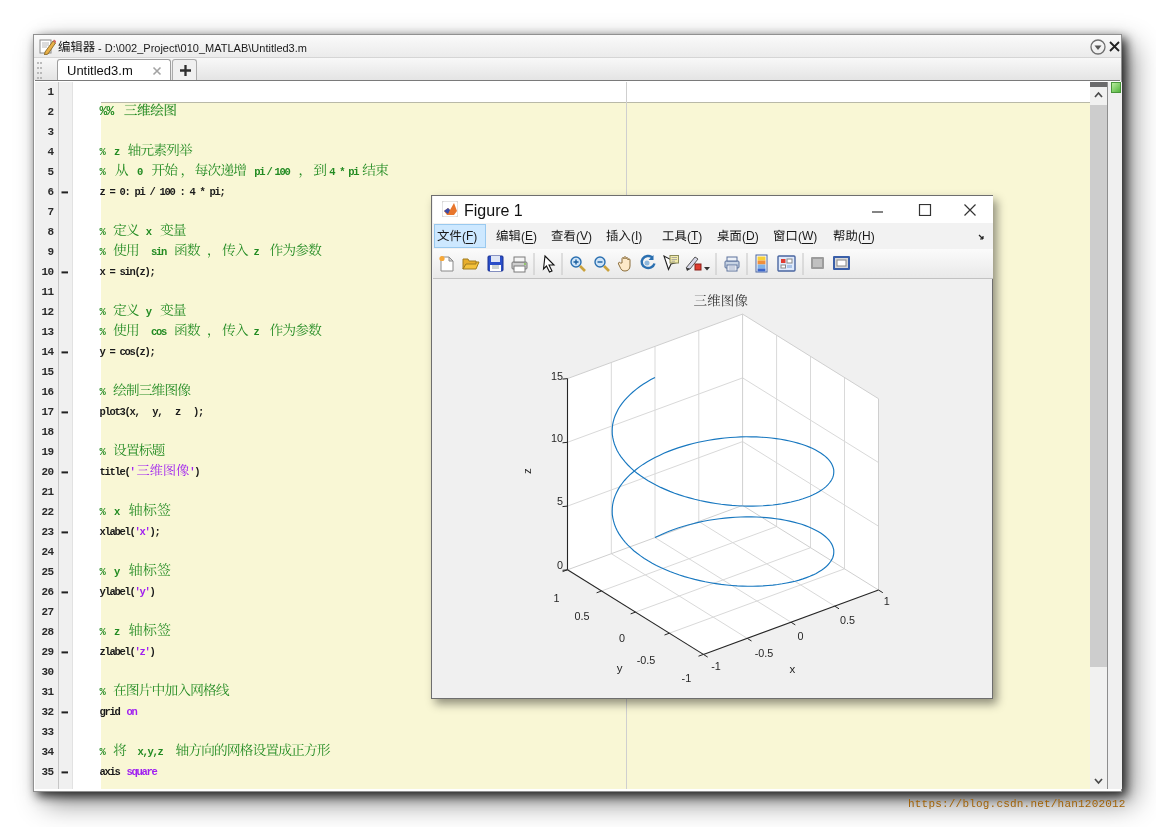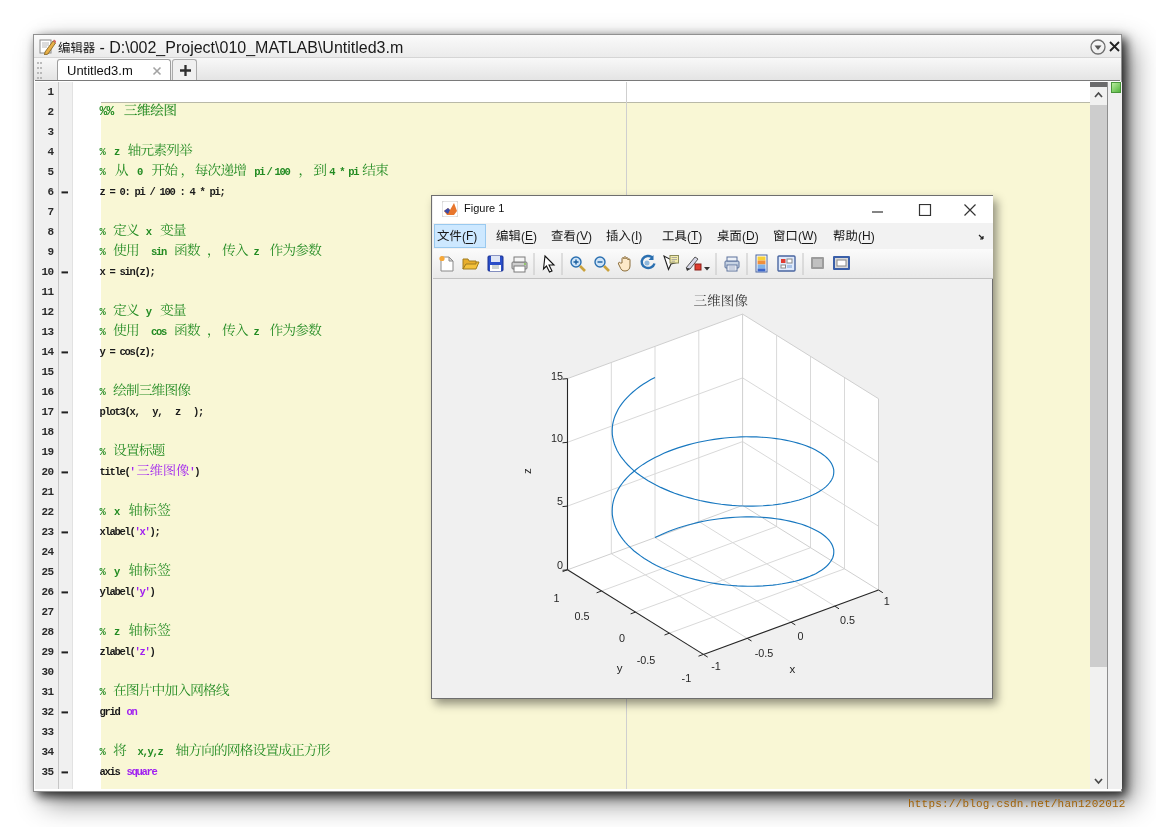--- a/index.html
+++ b/index.html
@@ -1,21 +1,21 @@
 <!DOCTYPE html>
 <html><head><meta charset="utf-8"><style>html,body{margin:0;padding:0;width:1156px;height:827px;background:#fff;overflow:hidden}*{box-sizing:content-box}</style></head><body>
 <div id="mainwin" style="position:absolute;left:33px;top:34px;width:1089px;height:758px;background:#fff;border:1px solid #909090;box-sizing:border-box;box-shadow:4px 4px 10px rgba(0,0,0,0.80),11px 11px 26px rgba(0,0,0,0.45)">
     <div style="position:absolute;left:0;top:0;width:1087px;height:23px;background:linear-gradient(#fafafa,#ebebeb);border-bottom:1px solid #d5d5d5;box-sizing:border-box">
       <svg style="position:absolute;left:5px;top:3px" width="17" height="17" viewBox="0 0 17 17">
         <rect x="1" y="2" width="11" height="13" fill="#fff" stroke="#8a8a8a"></rect>
         <path d="M3 5h7M3 7h7M3 9h5" stroke="#b8b8b8"></path>
         <path d="M6 14L14 3l2.5 2L9 16l-3.5 1z" fill="#e8b048" stroke="#7a5a18" stroke-width="0.8"></path>
         <path d="M14 3l2.5 2 1-1.5-2.5-2z" fill="#d86868"></path>
       </svg>
-      <div style="position:absolute;left:24px;top:4px;font-family:'Liberation Sans';font-size:16px;color:#1a1a1a;white-space:nowrap"><svg width="37" height="16" style="display:inline-block;vertical-align:-3.3px" viewBox="0 0 37 16">
+      <div style="position:absolute;left:24px;top:4px;font-family:'Liberation Sans';font-size:11px;color:#1a1a1a;white-space:nowrap"><svg width="37" height="16" style="display:inline-block;vertical-align:-3.3px" viewBox="0 0 37 16">
           <use href="#g0" fill="#1a1a1a" transform="translate(0.0,12.2) scale(0.012400,-0.012400)"></use>
           <use href="#g1" fill="#1a1a1a" transform="translate(12.4,12.2) scale(0.012400,-0.012400)"></use>
           <use href="#g2" fill="#1a1a1a" transform="translate(24.8,12.2) scale(0.012400,-0.012400)"></use>
         </svg> - D:\002_Project\010_MATLAB\Untitled3.m</div>
       <svg style="position:absolute;left:1056px;top:4px" width="16" height="16" viewBox="0 0 16 16">
         <circle cx="8" cy="8" r="7" fill="none" stroke="#6e6e6e" stroke-width="1.3"></circle>
         <path d="M4.5 6.5h7L8 11z" fill="#555"></path>
       </svg>
       <svg style="position:absolute;left:1074px;top:5px" width="13" height="13" viewBox="0 0 13 13">
         <path d="M2 2l9 9M11 2l-9 9" stroke="#222" stroke-width="1.8"></path>
@@ -266,21 +266,21 @@
     <text x="64.5" y="695.0" font-family="Liberation Mono" font-size="10.5" font-weight="700" letter-spacing="-1.3" fill="#1a1a1a" xml:space="preserve">axis</text>
     <text x="91.5" y="695.0" font-family="Liberation Mono" font-size="10.5" font-weight="700" letter-spacing="-1.3" fill="#A020F0" xml:space="preserve">square</text>
   </svg>
 <div id="figwin" style="position:absolute;left:431px;top:195px;width:562px;height:504px;background:#f0f0f0;border:1px solid #6e6e6e;box-sizing:border-box;z-index:6;box-shadow:4px 5px 9px rgba(0,0,0,0.42)">
     <div style="position:absolute;left:1px;top:0;width:560px;height:27px;background:#fff">
       <svg style="position:absolute;left:9px;top:5px" width="16" height="16" viewBox="0 0 16 16">
         <rect x="0" y="0" width="16" height="16" rx="2" fill="#fff" stroke="#c9c9c9"></rect>
         <path d="M2 10l4-3 2 2 4-7 3 8-3 4H5z" fill="#e8762c"></path>
         <path d="M2 10l4-3 2 2-2 4z" fill="#3a4ca8"></path>
       </svg>
-      <span style="position:absolute;left:31px;top:6px;font-family:'Liberation Sans';font-size:11px;color:#111">Figure 1</span>
+      <span style="position:absolute;left:31px;top:6px;font-family:'Liberation Sans';font-size:16px;color:#111">Figure 1</span>
       <svg style="position:absolute;left:438px;top:8px" width="14" height="12" viewBox="0 0 14 12">
         <path d="M1 8h11" stroke="#333" stroke-width="1.2"></path>
       </svg>
       <svg style="position:absolute;left:485px;top:8px" width="14" height="12" viewBox="0 0 14 12">
         <rect x="1.5" y="0.5" width="11" height="11" fill="none" stroke="#333" stroke-width="1.2"></rect>
       </svg>
       <svg style="position:absolute;left:530px;top:8px" width="14" height="12" viewBox="0 0 14 12">
         <path d="M1.5 0.5l11 11M12.5 0.5l-11 11" stroke="#333" stroke-width="1.2"></path>
       </svg>
     </div>

